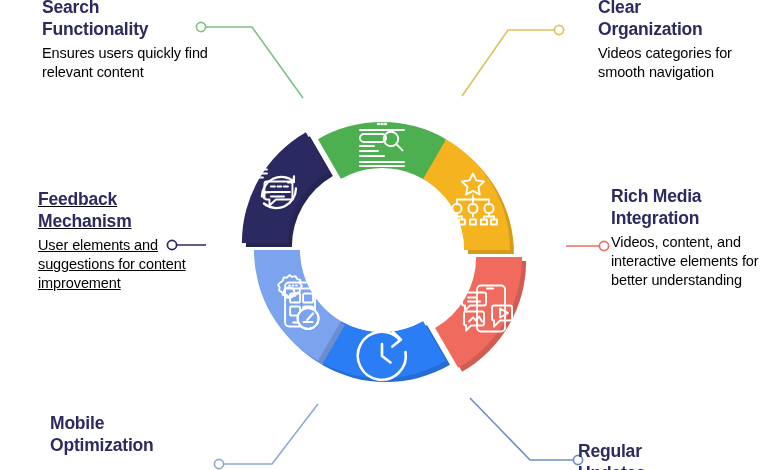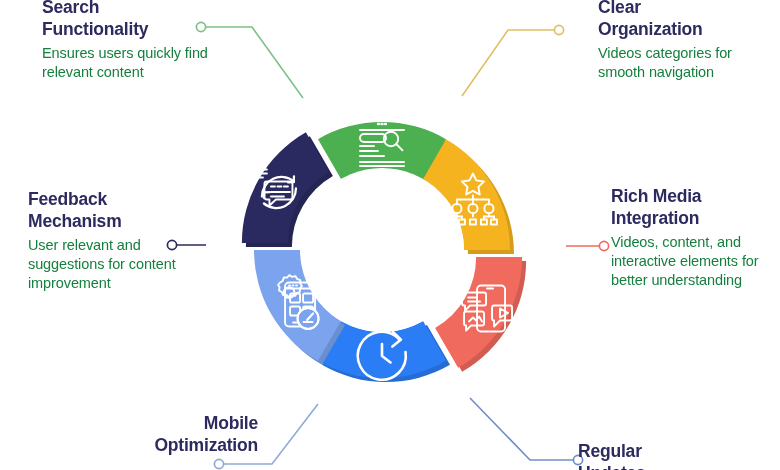--- a/index.html
+++ b/index.html
@@ -11,28 +11,28 @@
   #stage { position:relative; width:780px; height:404px; background:#fff; }
 
   
   .label { position:absolute; }
   .label .ttl {
     font-size:17.5px; font-weight:bold; line-height:1.28;
     color:#2c2a5e; letter-spacing:-0.2px;
   }
   .label .dsc {
     font-size:14.5px; font-weight:400; line-height:1.33;
-    color:#15803d; margin-top:3px; letter-spacing:-0.1px;
+    color:#000000; margin-top:3px; letter-spacing:-0.1px;
   }
 
   #lbl-search        { left:42px;  top:-4px;  width:180px; }
   #lbl-organization  { left:598px; top:-4px;  width:176px; }
   #lbl-richmedia     { left:611px; top:185px; width:168px; }
-  #lbl-feedback      { left:28px;  top:188px; width:160px; }
-  #lbl-mobile        { left:58px;  top:412px; width:200px;text-align:right; }
+  #lbl-feedback      { left:38px;  top:188px; width:160px;text-decoration:underline; }
+  #lbl-mobile        { left:50px;  top:412px; width:200px; }
   #lbl-regular       { left:578px; top:408px; width:190px;margin-top:32px; }
 
   
   #wheel { position:absolute; left:0; top:0; width:780px; height:470px; }
 </style>
 </head>
 <body>
 
 <div id="stage">
 
@@ -162,16 +162,16 @@
     <div class="dsc"></div>
   </div>
 
   <div class="label" id="lbl-mobile">
     <div class="ttl">Mobile<br>Optimization</div>
     <div class="dsc"></div>
   </div>
 
   <div class="label" id="lbl-feedback">
     <div class="ttl">Feedback<br>Mechanism</div>
-    <div class="dsc">User relevant and suggestions for content improvement</div>
+    <div class="dsc">User elements and suggestions for content improvement</div>
   </div>
 
 </div>
 
 </body></html>

